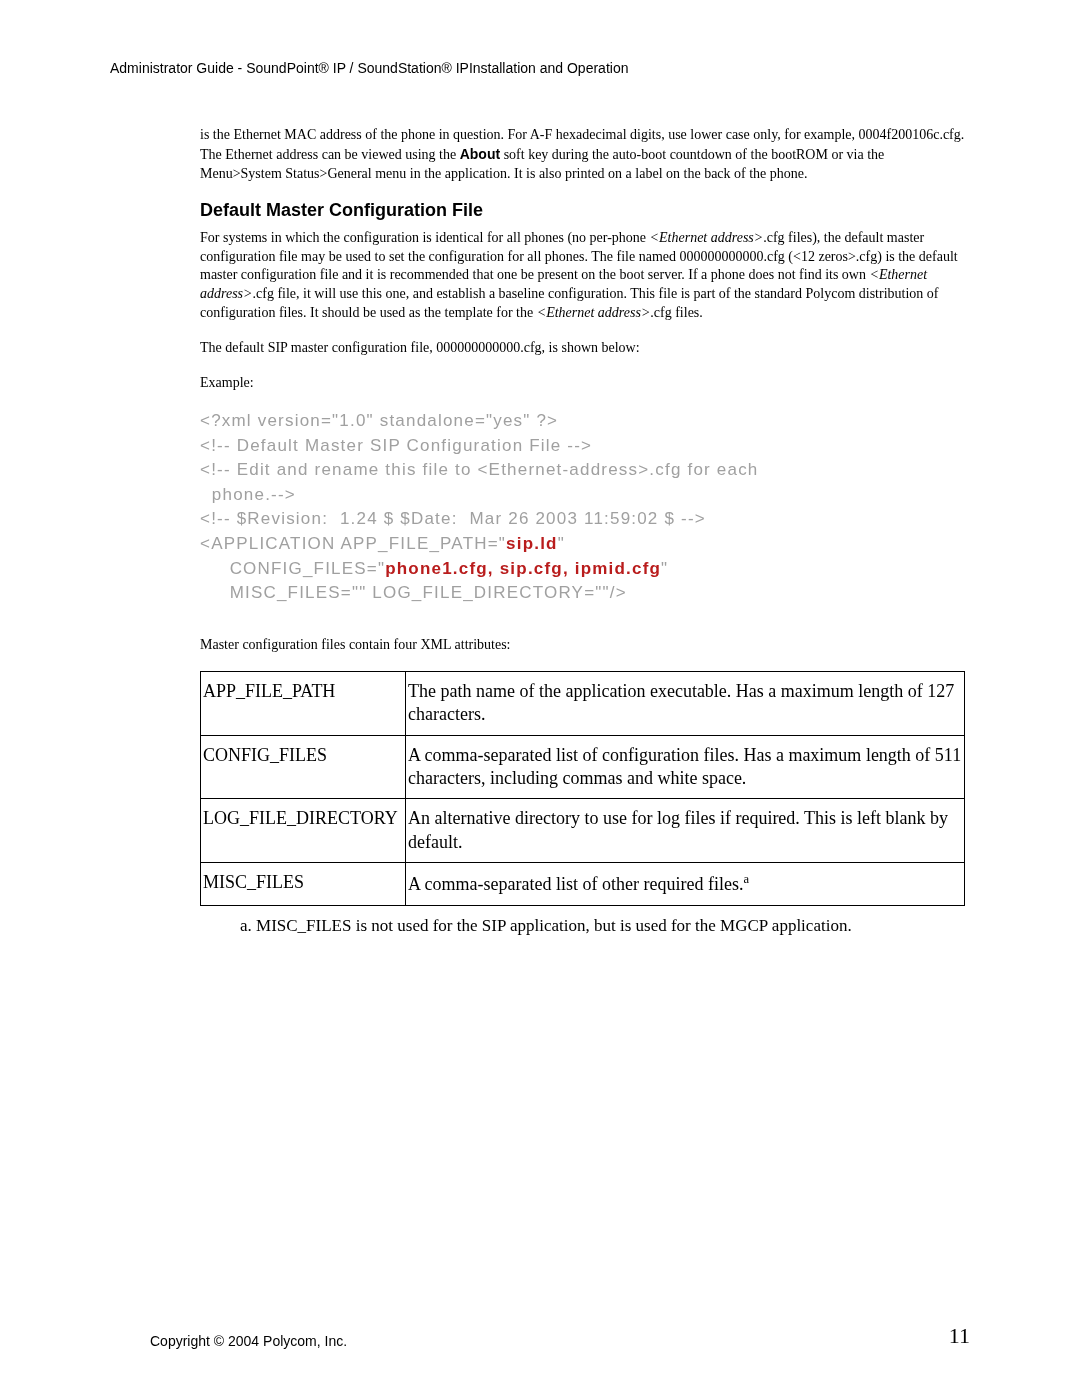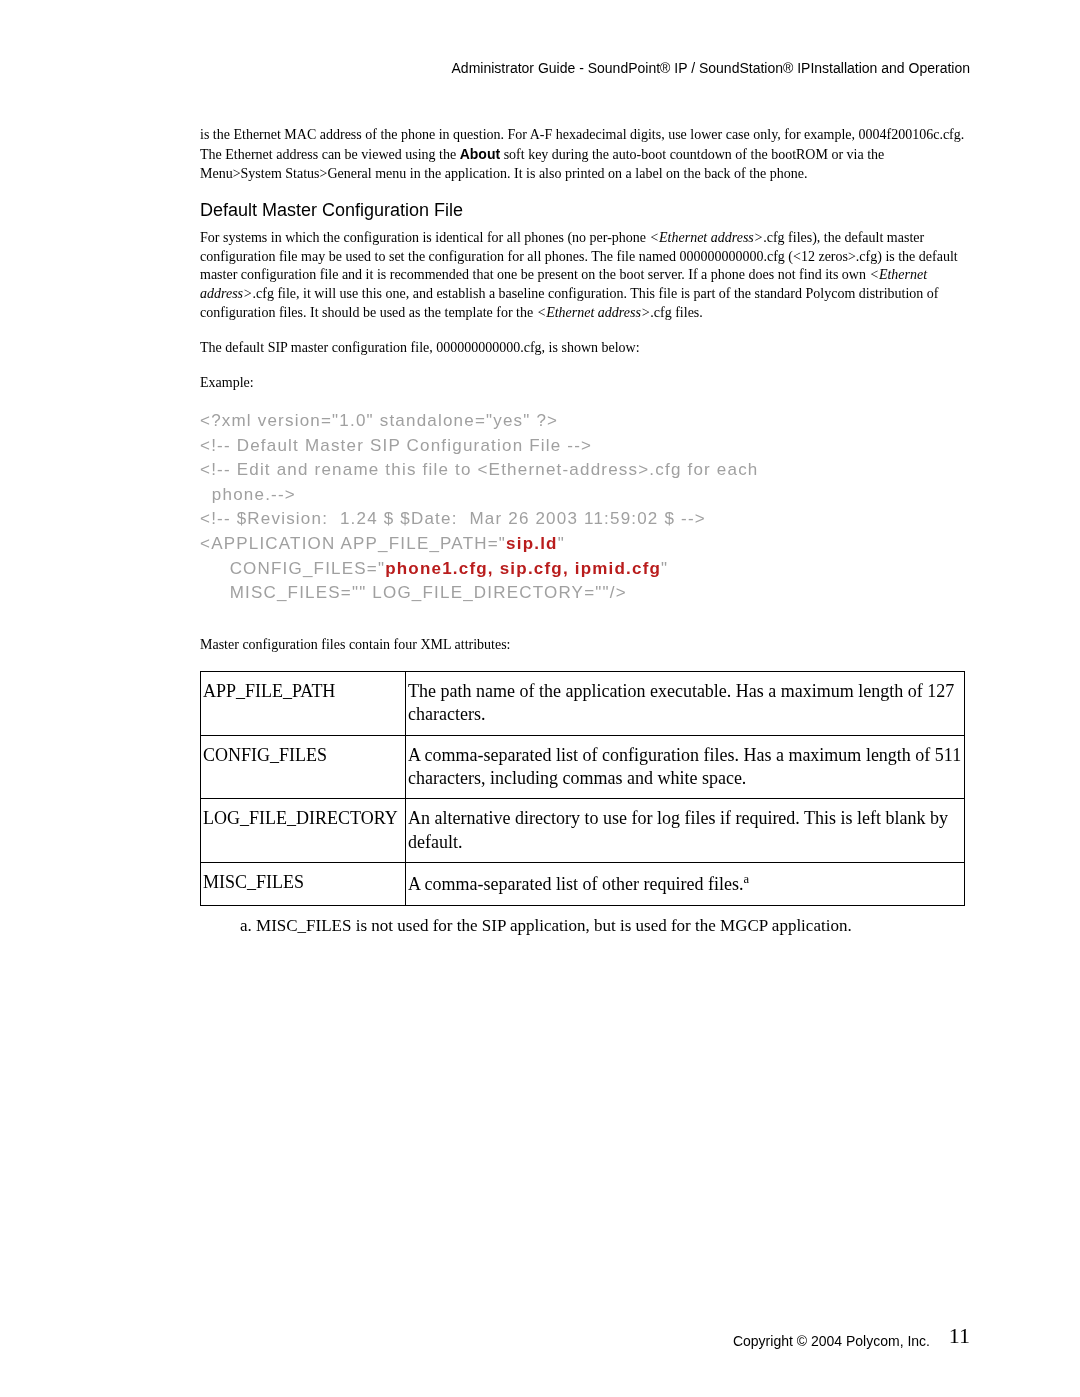--- a/index.html
+++ b/index.html
@@ -14,37 +14,37 @@
   }
   .page {
     position: relative;
     width: 1080px;
     height: 1397px;
     box-sizing: border-box;
     padding: 60px 110px 50px 110px;
   }
   .header {
     display: flex;
-    justify-content: flex-end;
+    justify-content: flex-start;
     font-family: Arial, Helvetica, sans-serif;
     font-size: 14px;
     margin-bottom: 50px;
   }
   .content {
     margin-left: 90px;
     margin-right: 5px;
   }
   .body-text {
     font-size: 14px;
     line-height: 1.35;
     margin: 0 0 16px 0;
   }
   .section-title {
     font-family: Arial, Helvetica, sans-serif;
-    font-weight: normal;
+    font-weight: bold;
     font-size: 18px;
     margin: 9px 0 8px 0;
   }
   .italic { font-style: italic; }
   .sb { font-family: Arial, Helvetica, sans-serif; font-weight: bold; }
   .code-block {
     font-family: Arial, Helvetica, sans-serif;
     font-size: 17px;
     color: #a0a0a0;
     letter-spacing: 1.2px;
@@ -78,21 +78,21 @@
     position: absolute;
     bottom: 48px;
     left: 110px;
     right: 110px;
     display: flex;
     justify-content: space-between;
     align-items: flex-end;
     font-family: Arial, Helvetica, sans-serif;
     font-size: 14px;
   }
-  .footer .copy { flex: 1; text-align: right; margin-top: 23px; }
+  .footer .copy { flex: 1; text-align: left; margin-top: 23px; }
   .footer .pnum { width: 40px; text-align: right; font-family: "Times New Roman", serif; font-size: 22px; }
   .footer .spacer { width: 40px; }
 </style>
 </head>
 <body>
 
 <div class="page">
 
   <div class="header">
     <span>Administrator Guide - SoundPoint® IP / SoundStation® IP</span>

